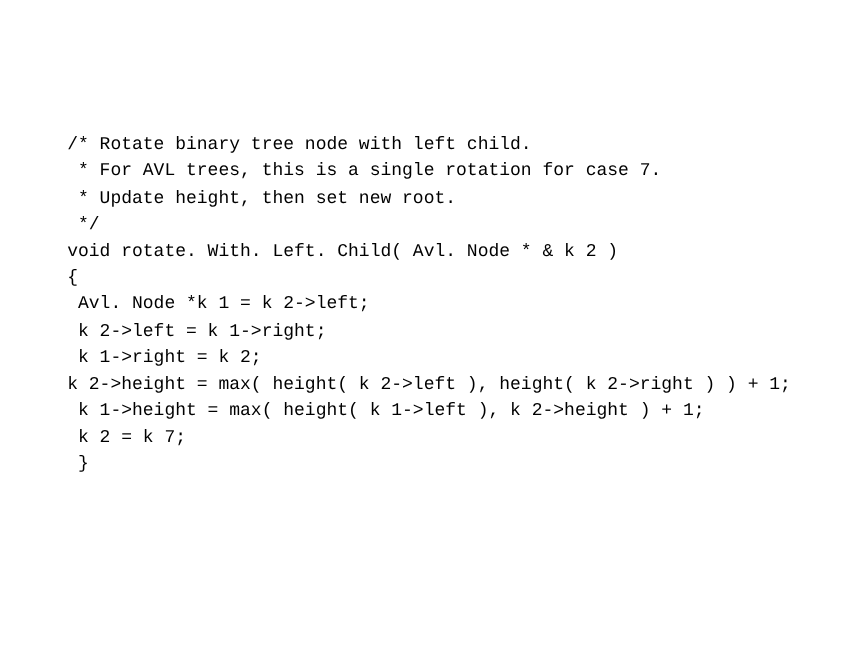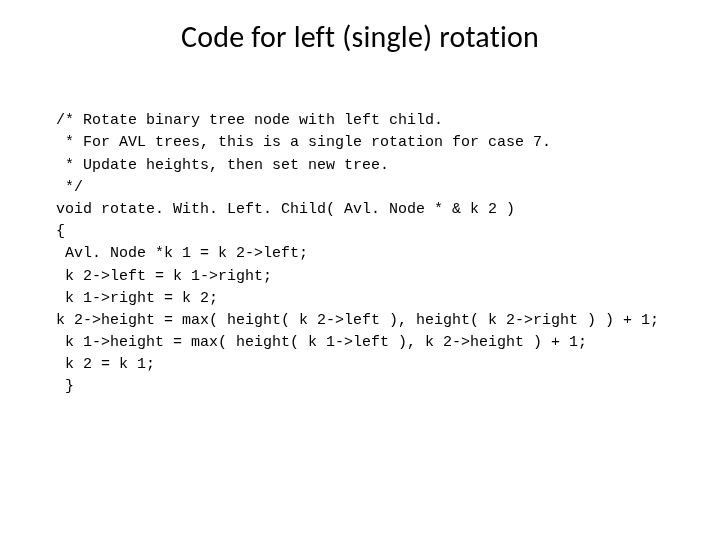--- a/index.html
+++ b/index.html
@@ -36,29 +36,28 @@
     font-family: "Courier New", Courier, monospace;
     font-size: 15px;
     line-height: 1.48;
     white-space: pre;
   }
 </style>
 </head>
 <body>
 
 <div class="slide">
-  <div class="title">Code for left (single) rotation</div>
   <div class="code-block">
 <span>/* Rotate binary tree node with left child.</span>
 <span> * For AVL trees, this is a single rotation for case 7.</span>
-<span> * Update heights, then set new tree.</span>
+<span> * Update height, then set new root.</span>
 <span> */</span>
 <span>void rotate. With. Left. Child( Avl. Node * &amp; k 2 )</span>
 <span>{</span>
 <span> Avl. Node *k 1 = k 2-&gt;left;</span>
 <span> k 2-&gt;left = k 1-&gt;right;</span>
 <span> k 1-&gt;right = k 2;</span>
 <span>k 2-&gt;height = max( height( k 2-&gt;left ), height( k 2-&gt;right ) ) + 1;</span>
 <span> k 1-&gt;height = max( height( k 1-&gt;left ), k 2-&gt;height ) + 1;</span>
-<span> k 2 = k 1;</span>
+<span> k 2 = k 7;</span>
 <span> }</span>
   </div>
 </div>
 
 </body></html>

